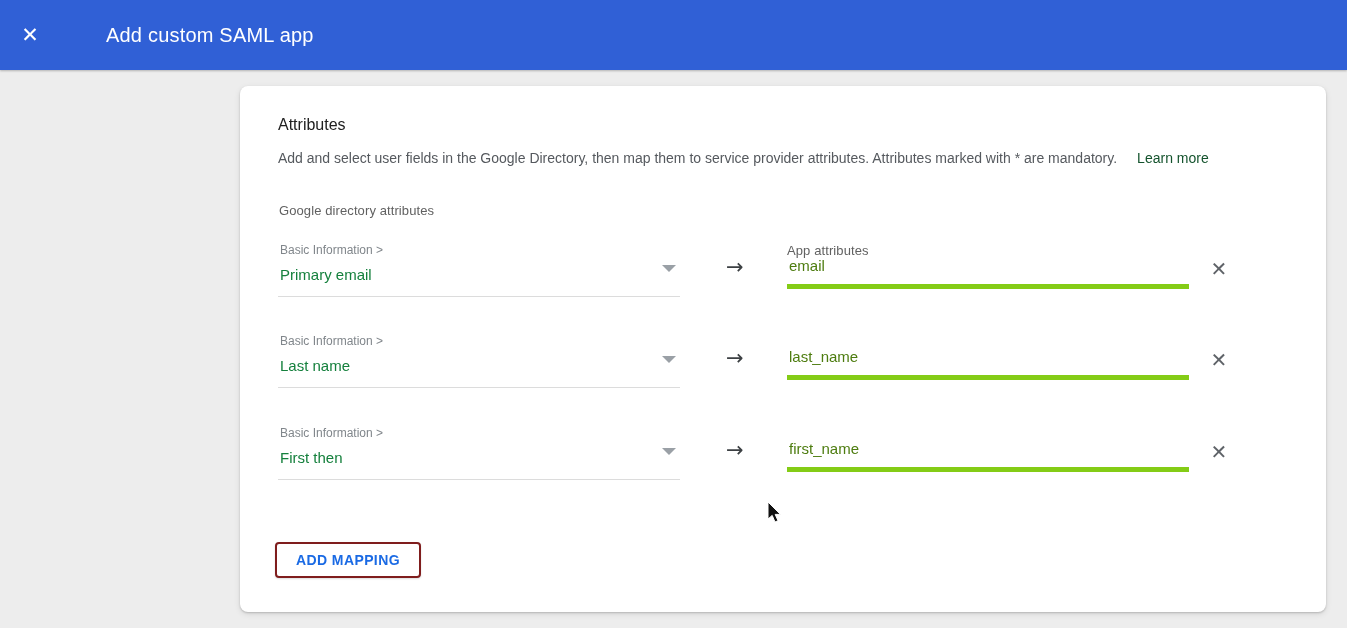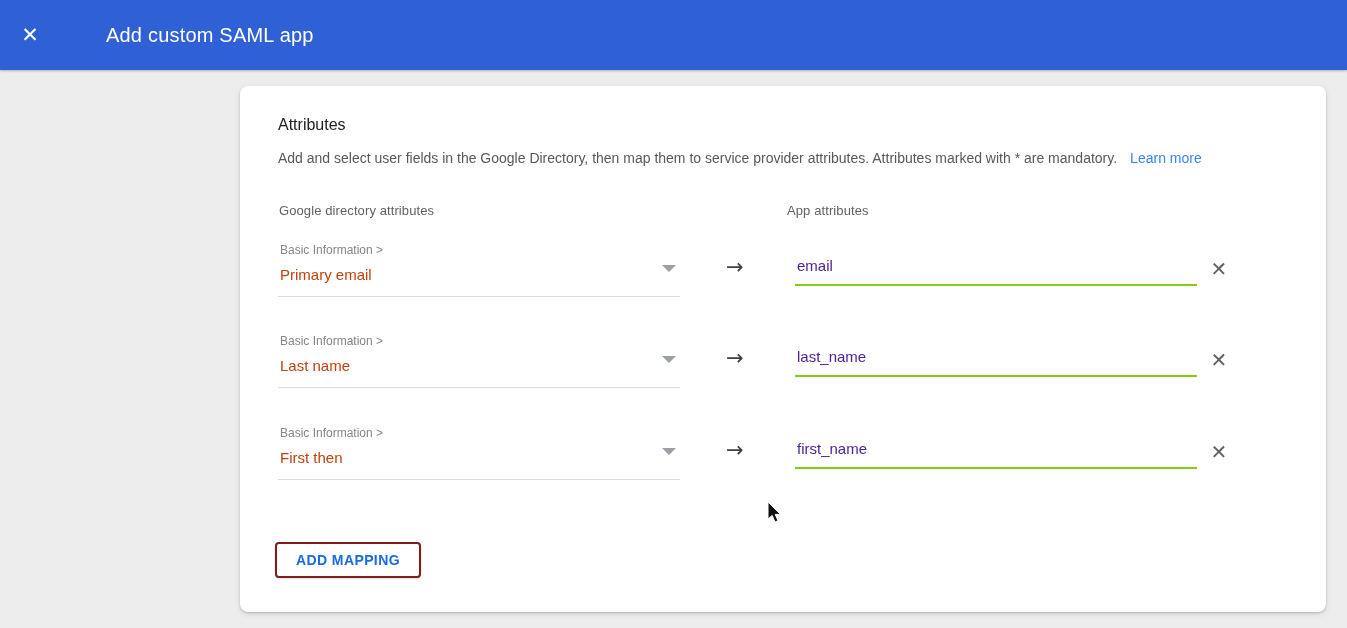--- a/index.html
+++ b/index.html
@@ -48,30 +48,30 @@
 
   .section-title {
     position: absolute; left: 38px; top: 30px;
     font-size: 16px; color: #212121; font-weight: 500; text-align: center;
   }
   .section-desc {
     position: absolute; left: 38px; top: 64px;
     font-size: 14px; color: #55595e; white-space: nowrap;
   }
   .section-desc a.learn-more {
-    color: #3b82f6; text-decoration: none; cursor: pointer; margin-left: 13px;
+    color: #14532d; text-decoration: none; cursor: pointer; margin-left: 20px;
   }
 
   .col-header {
     position: absolute; top: 117px;
     font-size: 13px; font-weight: 400; color: #616161;
     letter-spacing: .1px;
   }
   .col-header.left  { left: 39px; }
-  .col-header.right { left: 547px; }
+  .col-header.right { left: 547px; margin-top: 40px; }
 
   
   .mapping-row {
     position: absolute; left: 38px;
     width: 1010px; height: 80px;
   }
   .row-0 { top: 155px; }
   .row-1 { top: 246px; }
   .row-2 { top: 338px; }
 
@@ -79,21 +79,21 @@
     position: absolute; left: 0; top: 0;
     width: 402px; height: 56px;
     cursor: pointer;
   }
   .gd-category {
     position: absolute; left: 2px; top: 2px;
     font-size: 12px; color: #80868b;
   }
   .gd-value {
     position: absolute; left: 2px; top: 25px;
-    font-size: 15px; color: #c2410c;
+    font-size: 15px; color: #15803d;
   }
   .gd-underline {
     position: absolute; left: 0; top: 55px;
     width: 402px; height: 1px; background: #dcdcdc;
   }
   .caret {
     position: absolute; left: 384px; top: 24px;
     width: 0; height: 0;
     border-left: 7px solid transparent;
     border-right: 7px solid transparent;
@@ -106,26 +106,25 @@
     font-family: "DejaVu Sans", sans-serif;
   }
 
   .app-field {
     position: absolute; left: 509px; top: 10px;
     width: 402px; height: 40px;
   }
   .app-input {
     width: 100%;
     border: none; outline: none;
-    border-bottom: 2px solid #84cc16;
+    border-bottom: 5px solid #84cc16;
     font-family: "Liberation Sans", "DejaVu Sans", sans-serif;
-    font-size: 15px; color: #4c1d95;
+    font-size: 15px; color: #4d7c0f;
     padding: 6px 2px 10px 2px;
     background: transparent;
-    margin-left: 8px;
   }
 
   .delete-btn {
     position: absolute; left: 925px; top: 12px;
     width: 32px; height: 32px;
     border: none; background: transparent;
     color: #5f6368; font-size: 20px; line-height: 32px;
     text-align: center; cursor: pointer;
     font-family: "DejaVu Sans", sans-serif;
   }

